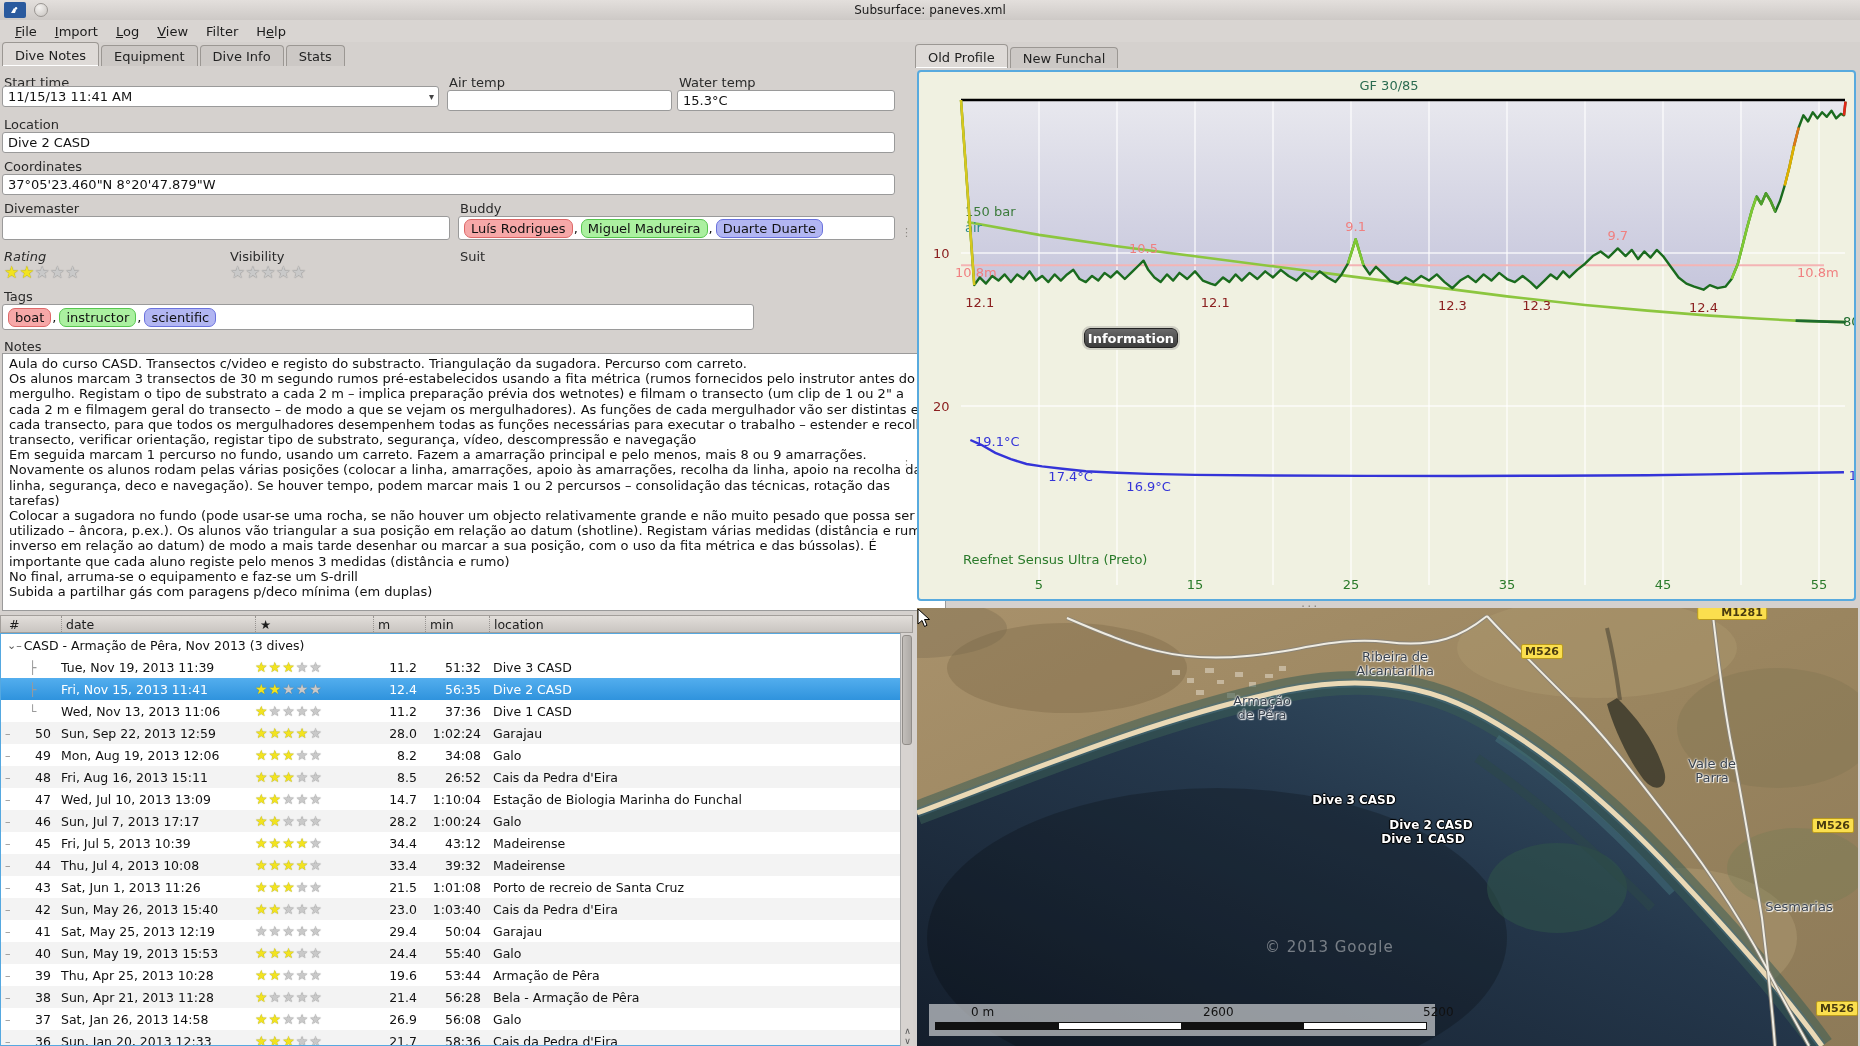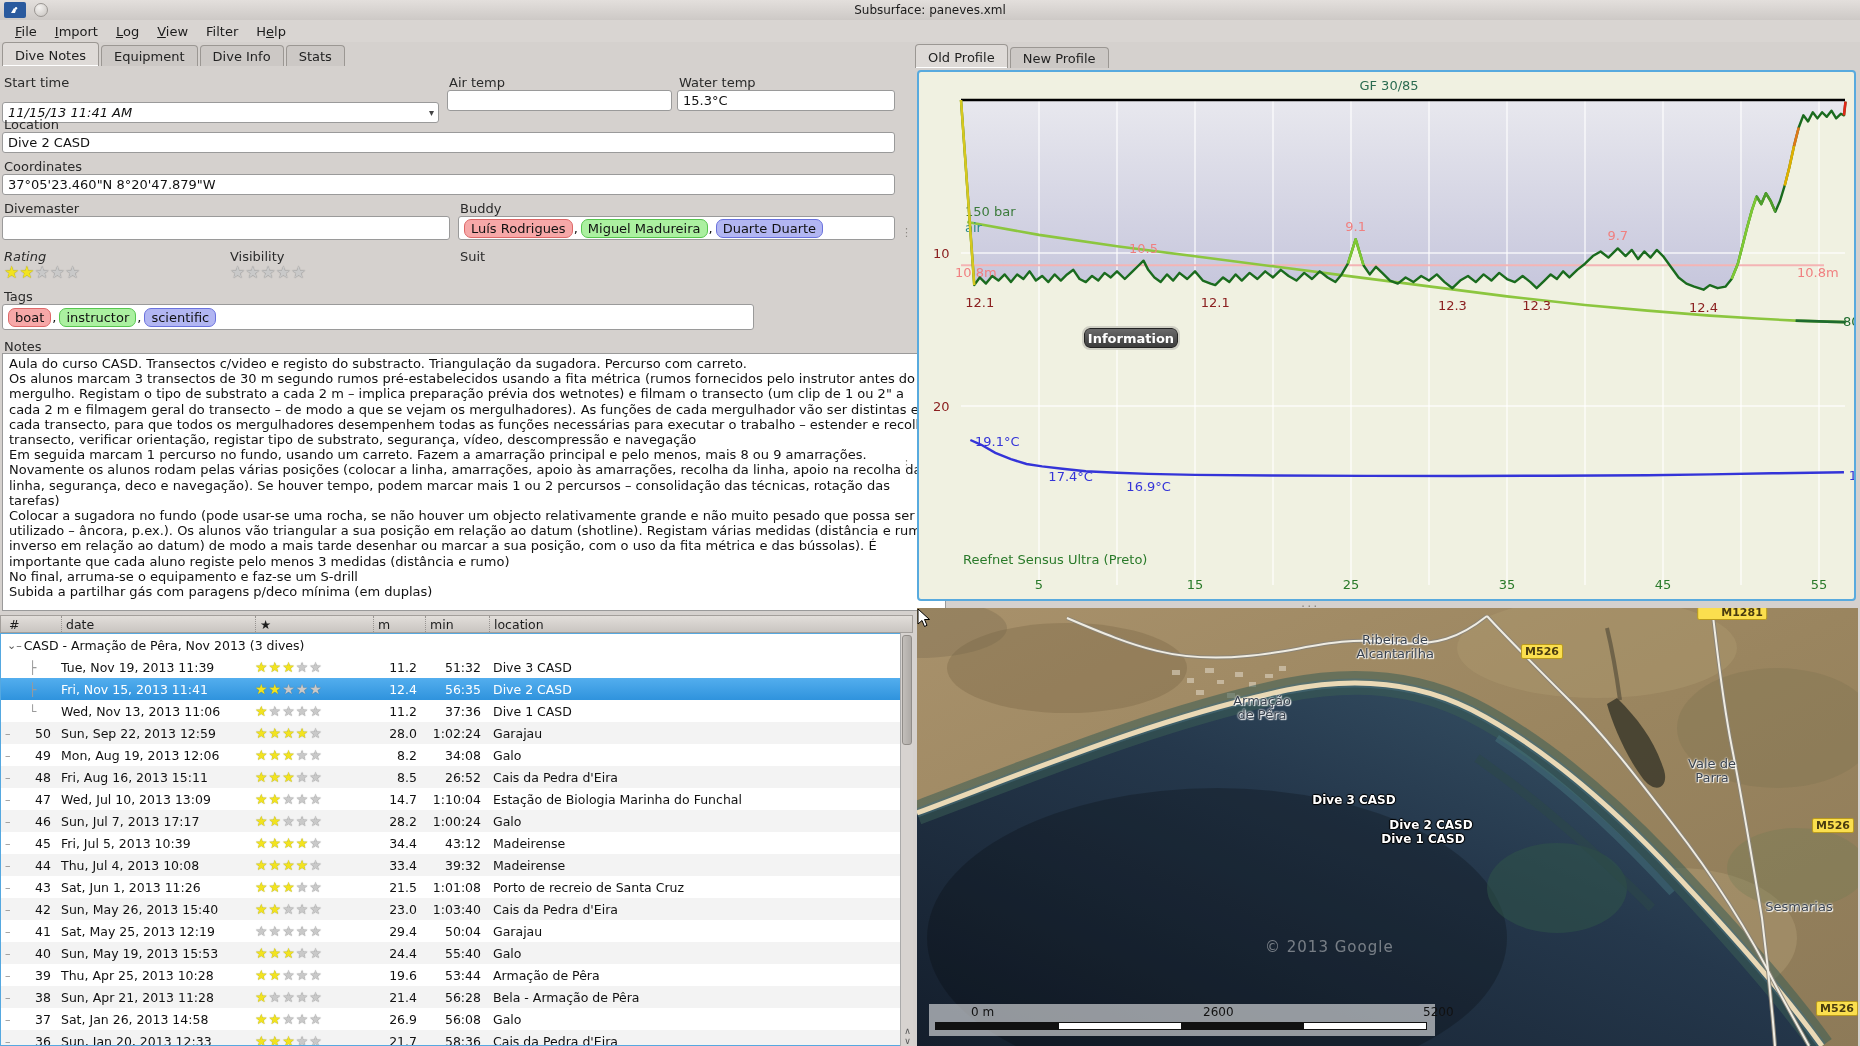--- a/index.html
+++ b/index.html
@@ -114,21 +114,21 @@
   <div class="tabbar" style="left:2px;top:0;" id="left-tabs">
       <div class="tab active">Dive Notes</div>
       <div class="tab">Equipment</div>
       <div class="tab">Dive Info</div>
       <div class="tab">Stats</div>
     </div>
 
   <div class="flabel" style="left:4px;top:33px;">Start time</div>
   <div class="flabel" style="left:449px;top:33px;">Air temp</div>
   <div class="flabel" style="left:679px;top:33px;">Water temp</div>
-  <div class="finput" style="left:2px;top:60px;width:437px;font-style:italic;">
+  <div class="finput" style="left:2px;top:44px;width:437px;">
     <span>11/15/13 11:41 AM</span>
       <span class="combo-arrow">▾</span>
   </div>
   <div class="finput" style="left:447px;top:48px;width:225px;">
       <span></span>
     </div>
   <div class="finput" style="left:677px;top:48px;width:218px;">
       <span>15.3°C</span>
     </div>
 
@@ -364,21 +364,21 @@
     <div class="tbl-scroll">
       <div class="tbl-thumb"></div>
       <div class="tbl-arrows">∧<br>∨</div>
     </div>
   </div>
 </div>
 
 <div id="right-col">
   <div class="tabbar" style="left:0;top:2px;" id="right-tabs">
       <div class="tab active">Old Profile</div>
-      <div class="tab">New Profile</div>
+      <div class="tab">New Funchal</div>
     </div>
 
   <div id="chart-frame">
     <svg id="chart-svg" width="935" height="527" viewBox="0 0 935 527">
         <defs>
           <linearGradient id="fillG" x1="0" y1="0" x2="0" y2="1">
             <stop offset="0" stop-color="#e8e8ee"></stop>
             <stop offset="1" stop-color="#c6c6dc"></stop>
           </linearGradient>
         </defs>
@@ -495,21 +495,21 @@
       </g>
       <g stroke="#efece2" stroke-width="2" fill="none">
         <path d="M150,10 C220,40 260,55 330,48 C380,44 420,28 470,34 C520,40 545,28 570,8"></path>
         <path d="M570,8 C590,30 620,60 655,95 C690,130 720,170 755,215 C790,260 830,320 860,380 C875,408 885,425 892,438"></path>
         <path d="M795,0 C800,40 805,90 815,140 C825,190 835,250 845,310 C850,350 855,400 858,438"></path>
       </g>
     </svg>
     <div id="map-overlay">
         <span class="map-label" style="left: 345px; top: 86px;">Armação
 de Pêra</span>
-        <span class="map-label" style="left: 478px; top: 25px;">Ribeira de
+        <span class="map-label" style="left: 478px; top: 42px;">Ribeira de
 Alcantarilha</span>
         <span class="map-label" style="left: 795px; top: 120px; margin-top: 29px;">Vale de
 Parra</span>
         <span class="map-label" style="left: 882px; top: 292px;">Sesmarias</span>
         <span class="dive-label" style="left: 437px; top: 185px;">Dive 3 CASD</span>
         <span class="dive-label" style="left: 514px; top: 210px;">Dive 2 CASD</span>
         <span class="dive-label" style="left: 506px; top: 224px;">Dive 1 CASD</span>
         <span class="road-badge" style="left: 625px; top: 36px;">M526</span>
         <span class="road-badge" style="left: 815px; top: -3px; padding-left: 23px;">M1281</span>
         <span class="road-badge" style="left: 916px; top: 210px;">M526</span>

